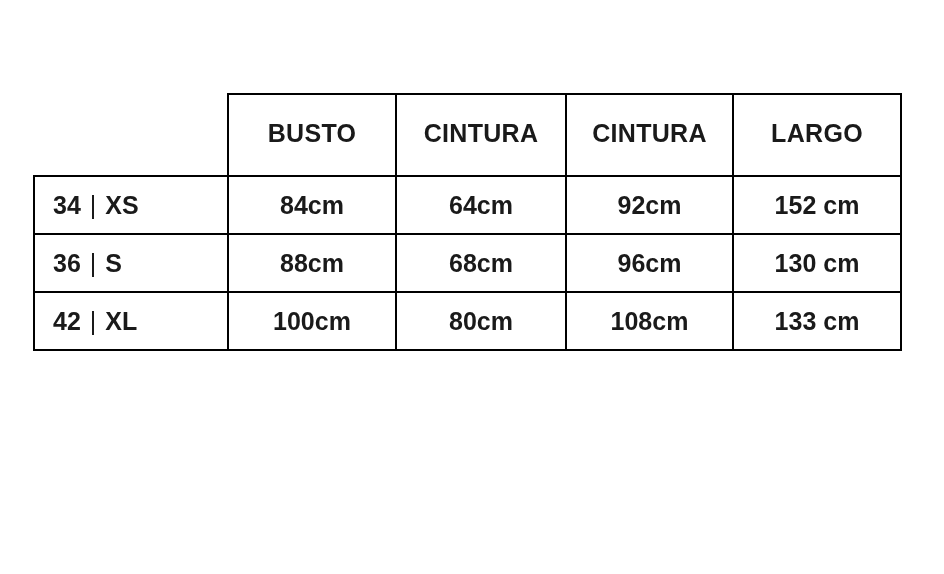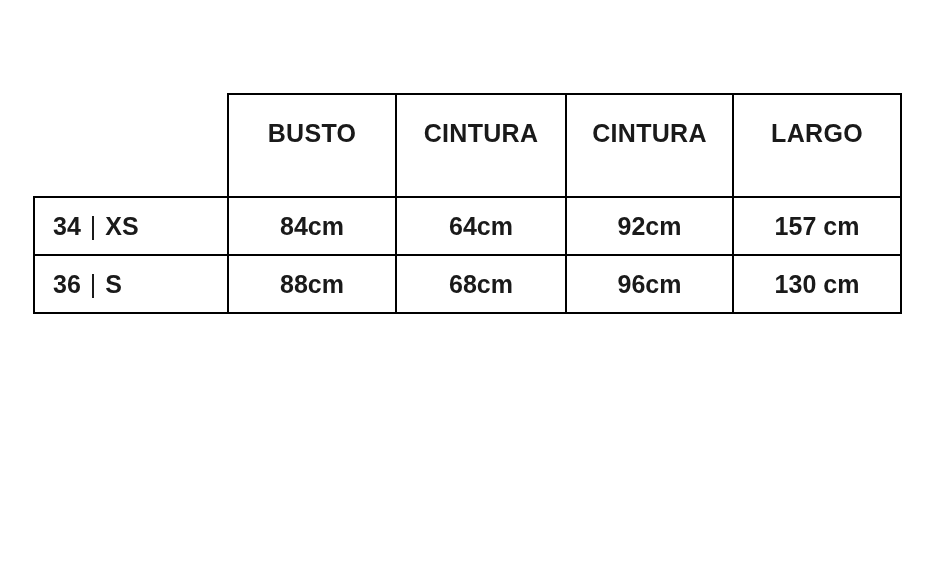--- a/index.html
+++ b/index.html
@@ -37,21 +37,21 @@
   
   .size-table th.corner-cell {
     border: none;
     background: transparent;
   }
   .size-table thead th {
     height: 75px;
     font-weight: 700;
     text-align: center;
     vertical-align: middle;
-    padding: 0 0 26px 0;
+    padding: 0 0 5px 0;
     letter-spacing: 0.3px;
     margin-top: 28px;
   }
   .size-table tbody tr {
     height: 58px;
     border-radius: 9px;
   }
   .size-table tbody th.row-label {
     font-weight: 700;
     text-align: left;
@@ -91,26 +91,35 @@
       </tr>
     </thead>
     <tbody>
       <tr>
         <th class="row-label">
           <span>34</span><span class="sep">|</span><span>XS</span>
         </th>
         <td>84cm</td>
         <td>64cm</td>
         <td>92cm</td>
-        <td>157 cm</td>
+        <td>152 cm</td>
       </tr>
       <tr>
         <th class="row-label">
           <span>36</span><span class="sep">|</span><span>S</span>
         </th>
         <td>88cm</td>
         <td>68cm</td>
         <td>96cm</td>
         <td>130 cm</td>
       </tr>
+      <tr>
+        <th class="row-label">
+          <span>42</span><span class="sep">|</span><span>XL</span>
+        </th>
+        <td>100cm</td>
+        <td>80cm</td>
+        <td>108cm</td>
+        <td>133 cm</td>
+      </tr>
     </tbody>
   </table>
 </div>
 
 </body></html>

